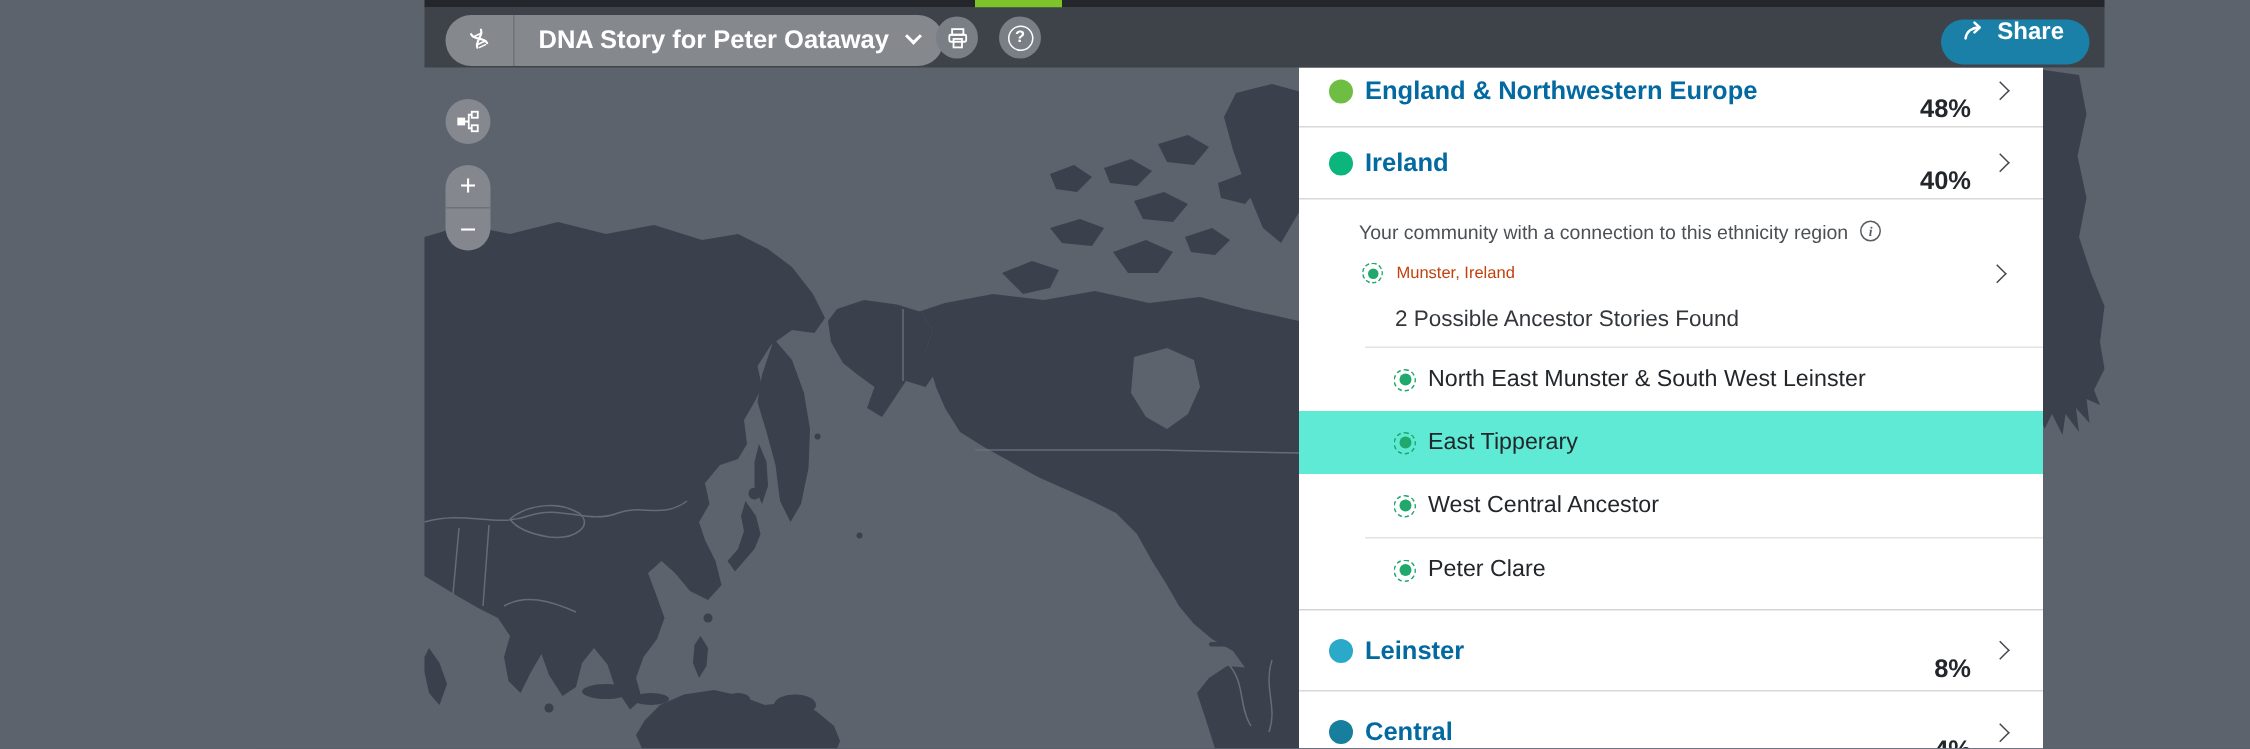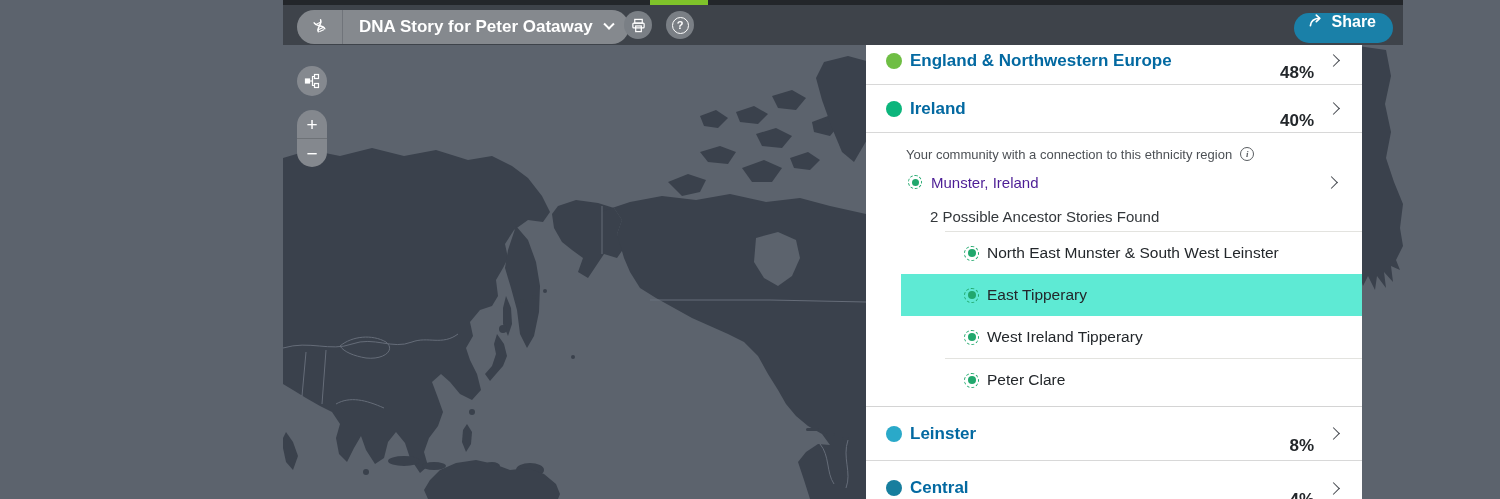--- a/index.html
+++ b/index.html
@@ -53,25 +53,25 @@
         transform:rotate(45deg);flex:none;margin-left:15px;}
   .community{padding-top:10px;}
   .caption-row{display:flex;align-items:center;height:22px;padding-left:40px;}
   .caption{font-size:13px;color:#4c5055;}
   .info-icon{margin-left:8px;width:14px;height:14px;border:1px solid #595d61;border-radius:50%;
              color:#595d61;font-size:9px;display:flex;align-items:center;justify-content:center;cursor:pointer;}
   .info-icon::after{content:"i";font-family:"Liberation Serif",serif;font-style:italic;font-weight:bold;}
   .munster-row{display:flex;align-items:center;height:34px;padding:0 26px 0 42px;cursor:pointer;}
   .ring{width:14px;height:14px;border:1.5px dashed #21a86d;border-radius:50%;position:relative;flex:none;}
   .ring::after{content:"";position:absolute;inset:2.5px;background:#21a86d;border-radius:50%;}
-  .munster-name{font-size:15px;color:#4c1d95;margin-left:9px;}
+  .munster-name{font-size:11px;color:#c2410c;margin-left:9px;}
   .munster-row .chev{margin-left:auto;}
-  .stories-row{display:flex;align-items:flex-end;height:26px;padding-left:64px;}
+  .stories-row{display:flex;align-items:center;height:26px;padding-left:64px;}
   .stories{font-size:15px;color:#33373b;}
-  .subs{margin-top:6px;margin-left:35px;}
+  .subs{margin-top:6px;}
   .sep-line{margin-left:44px;border-top:1px solid #e3e3df;height:0;}
   .sub-row{display:flex;align-items:center;height:42px;padding-left:63px;cursor:pointer;}
   .sub-row .ring{width:15px;height:15px;}
   .sub-name{font-size:15.5px;color:#23272b;margin-left:8px;}
   .hl{background:#5eead4;}
   .spacer5{height:5px;}
   .divider-full{border-top:1px solid #d4d4d4;height:0;}
   .region-row.tall{height:54px;}
 </style>
 </head>
@@ -238,21 +238,21 @@
         <div class="sub-row">
           <span class="ring"></span>
           <span class="sub-name">North East Munster &amp; South West Leinster</span>
         </div>
         <div class="sub-row hl">
           <span class="ring"></span>
           <span class="sub-name">East Tipperary</span>
         </div>
         <div class="sub-row">
           <span class="ring"></span>
-          <span class="sub-name">West Ireland Tipperary</span>
+          <span class="sub-name">West Central Ancestor</span>
         </div>
         <div class="sep-line"></div>
         <div class="sub-row">
           <span class="ring"></span>
           <span class="sub-name">Peter Clare</span>
         </div>
       </div>
     </div>
 
     <div class="spacer5"></div>

